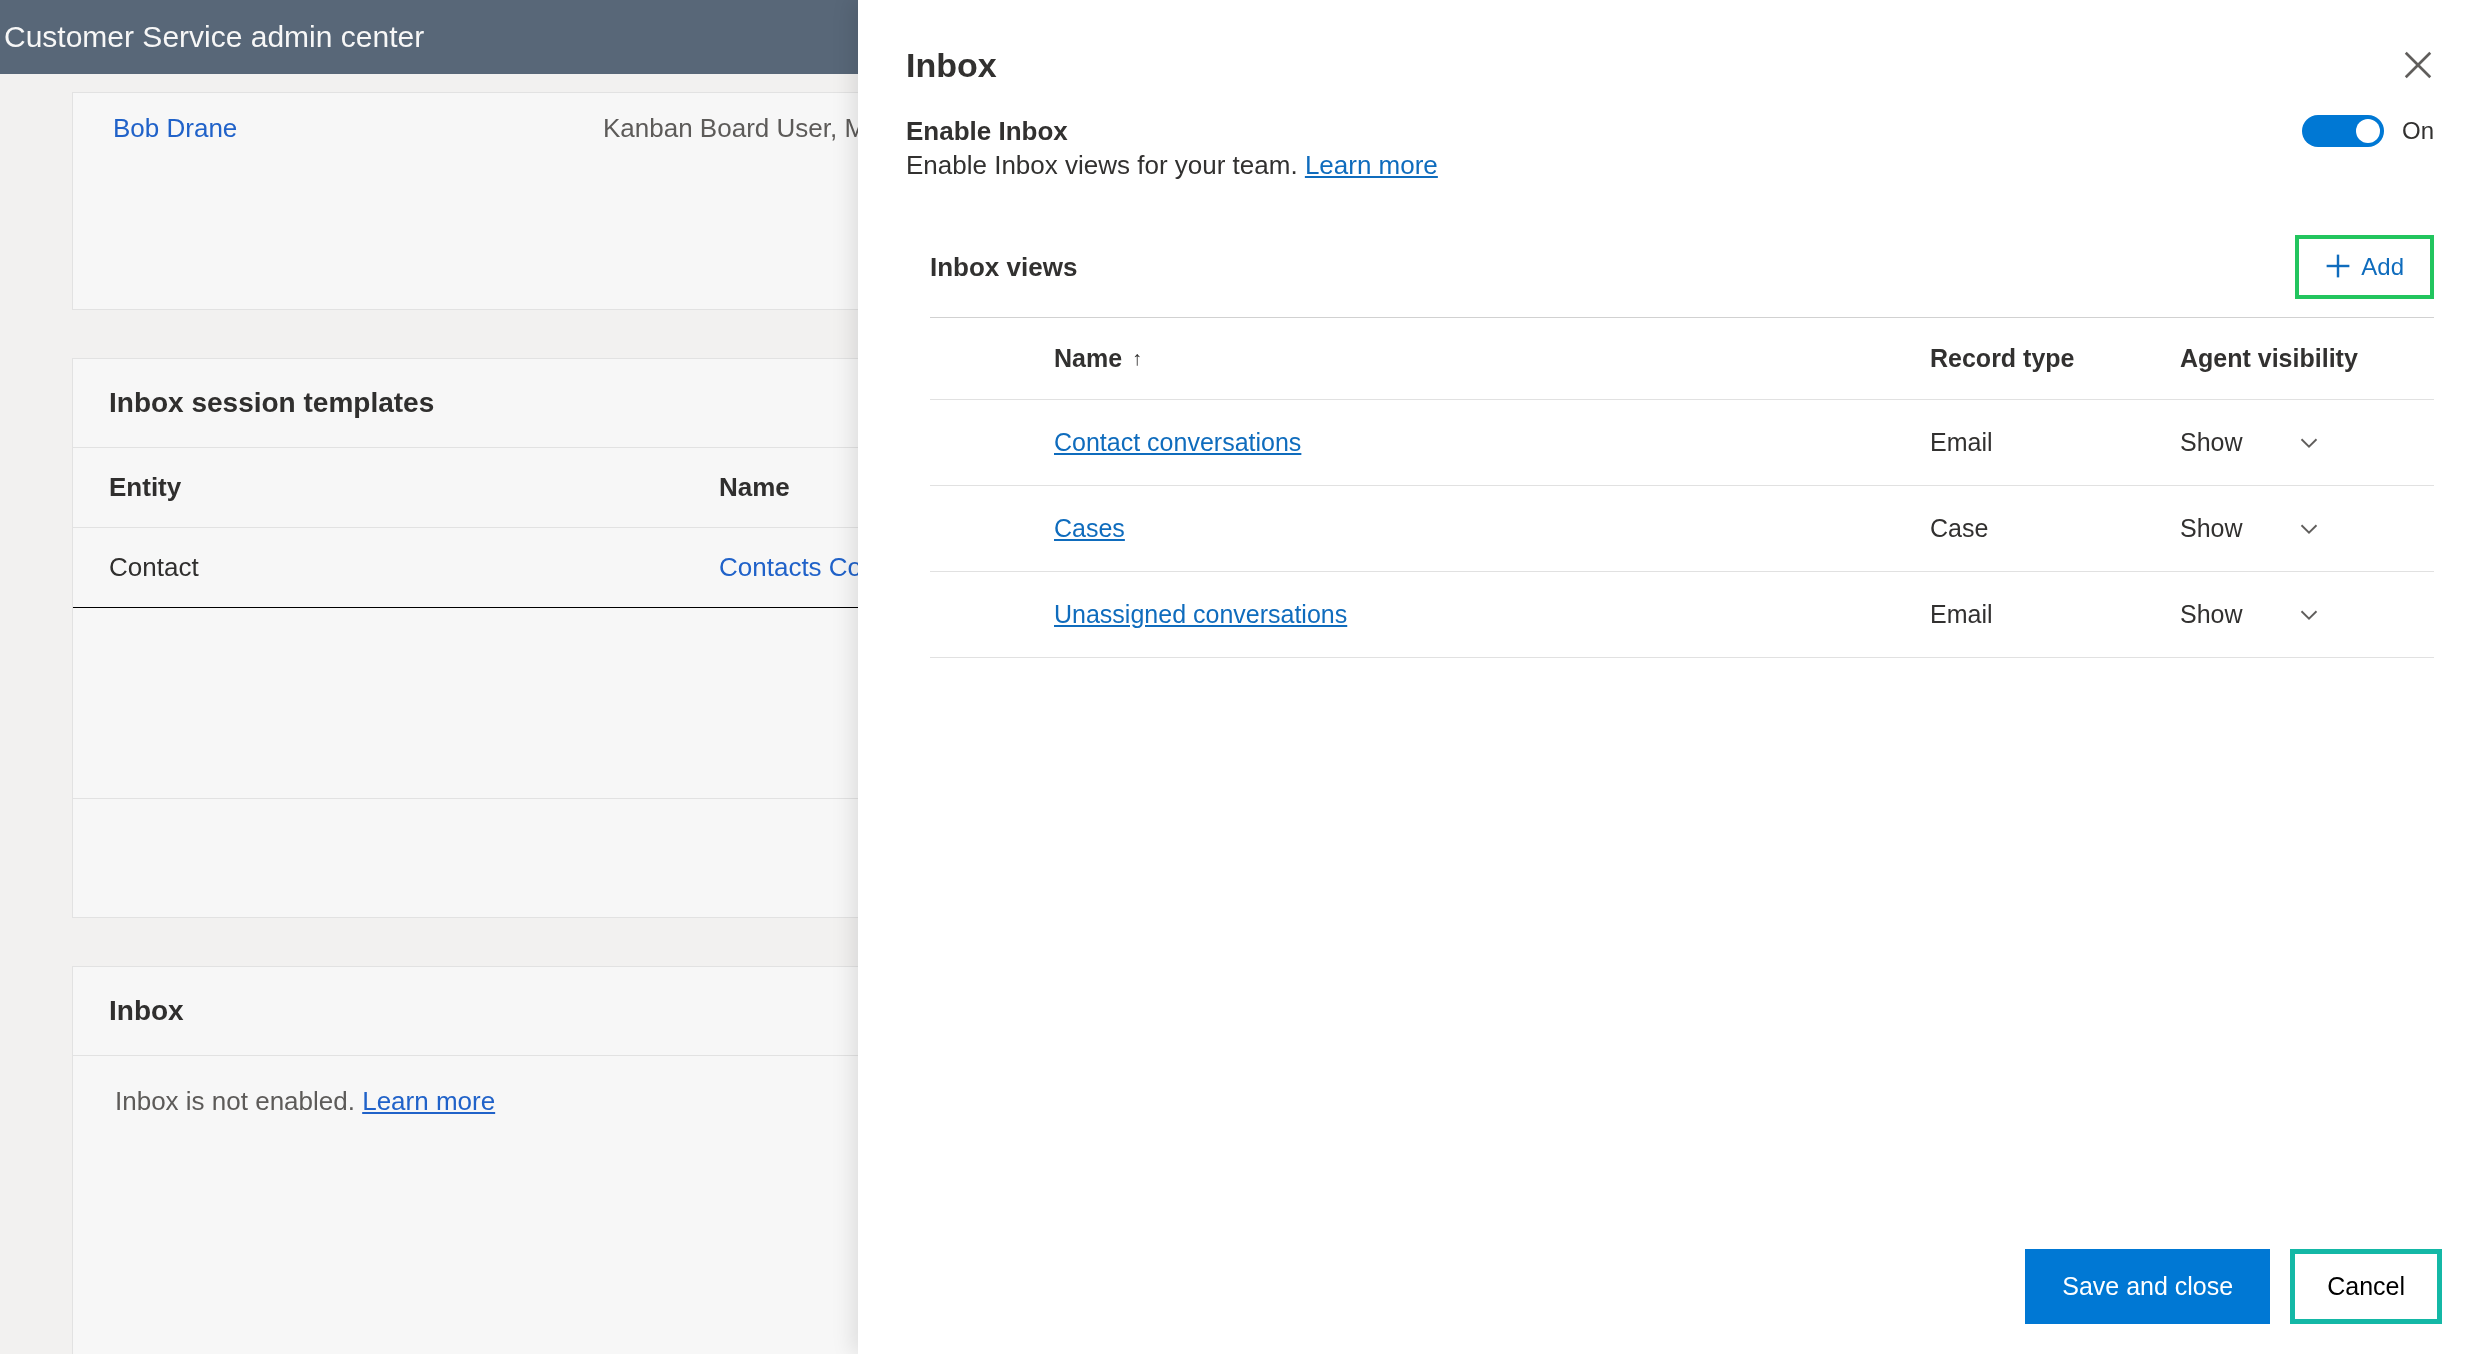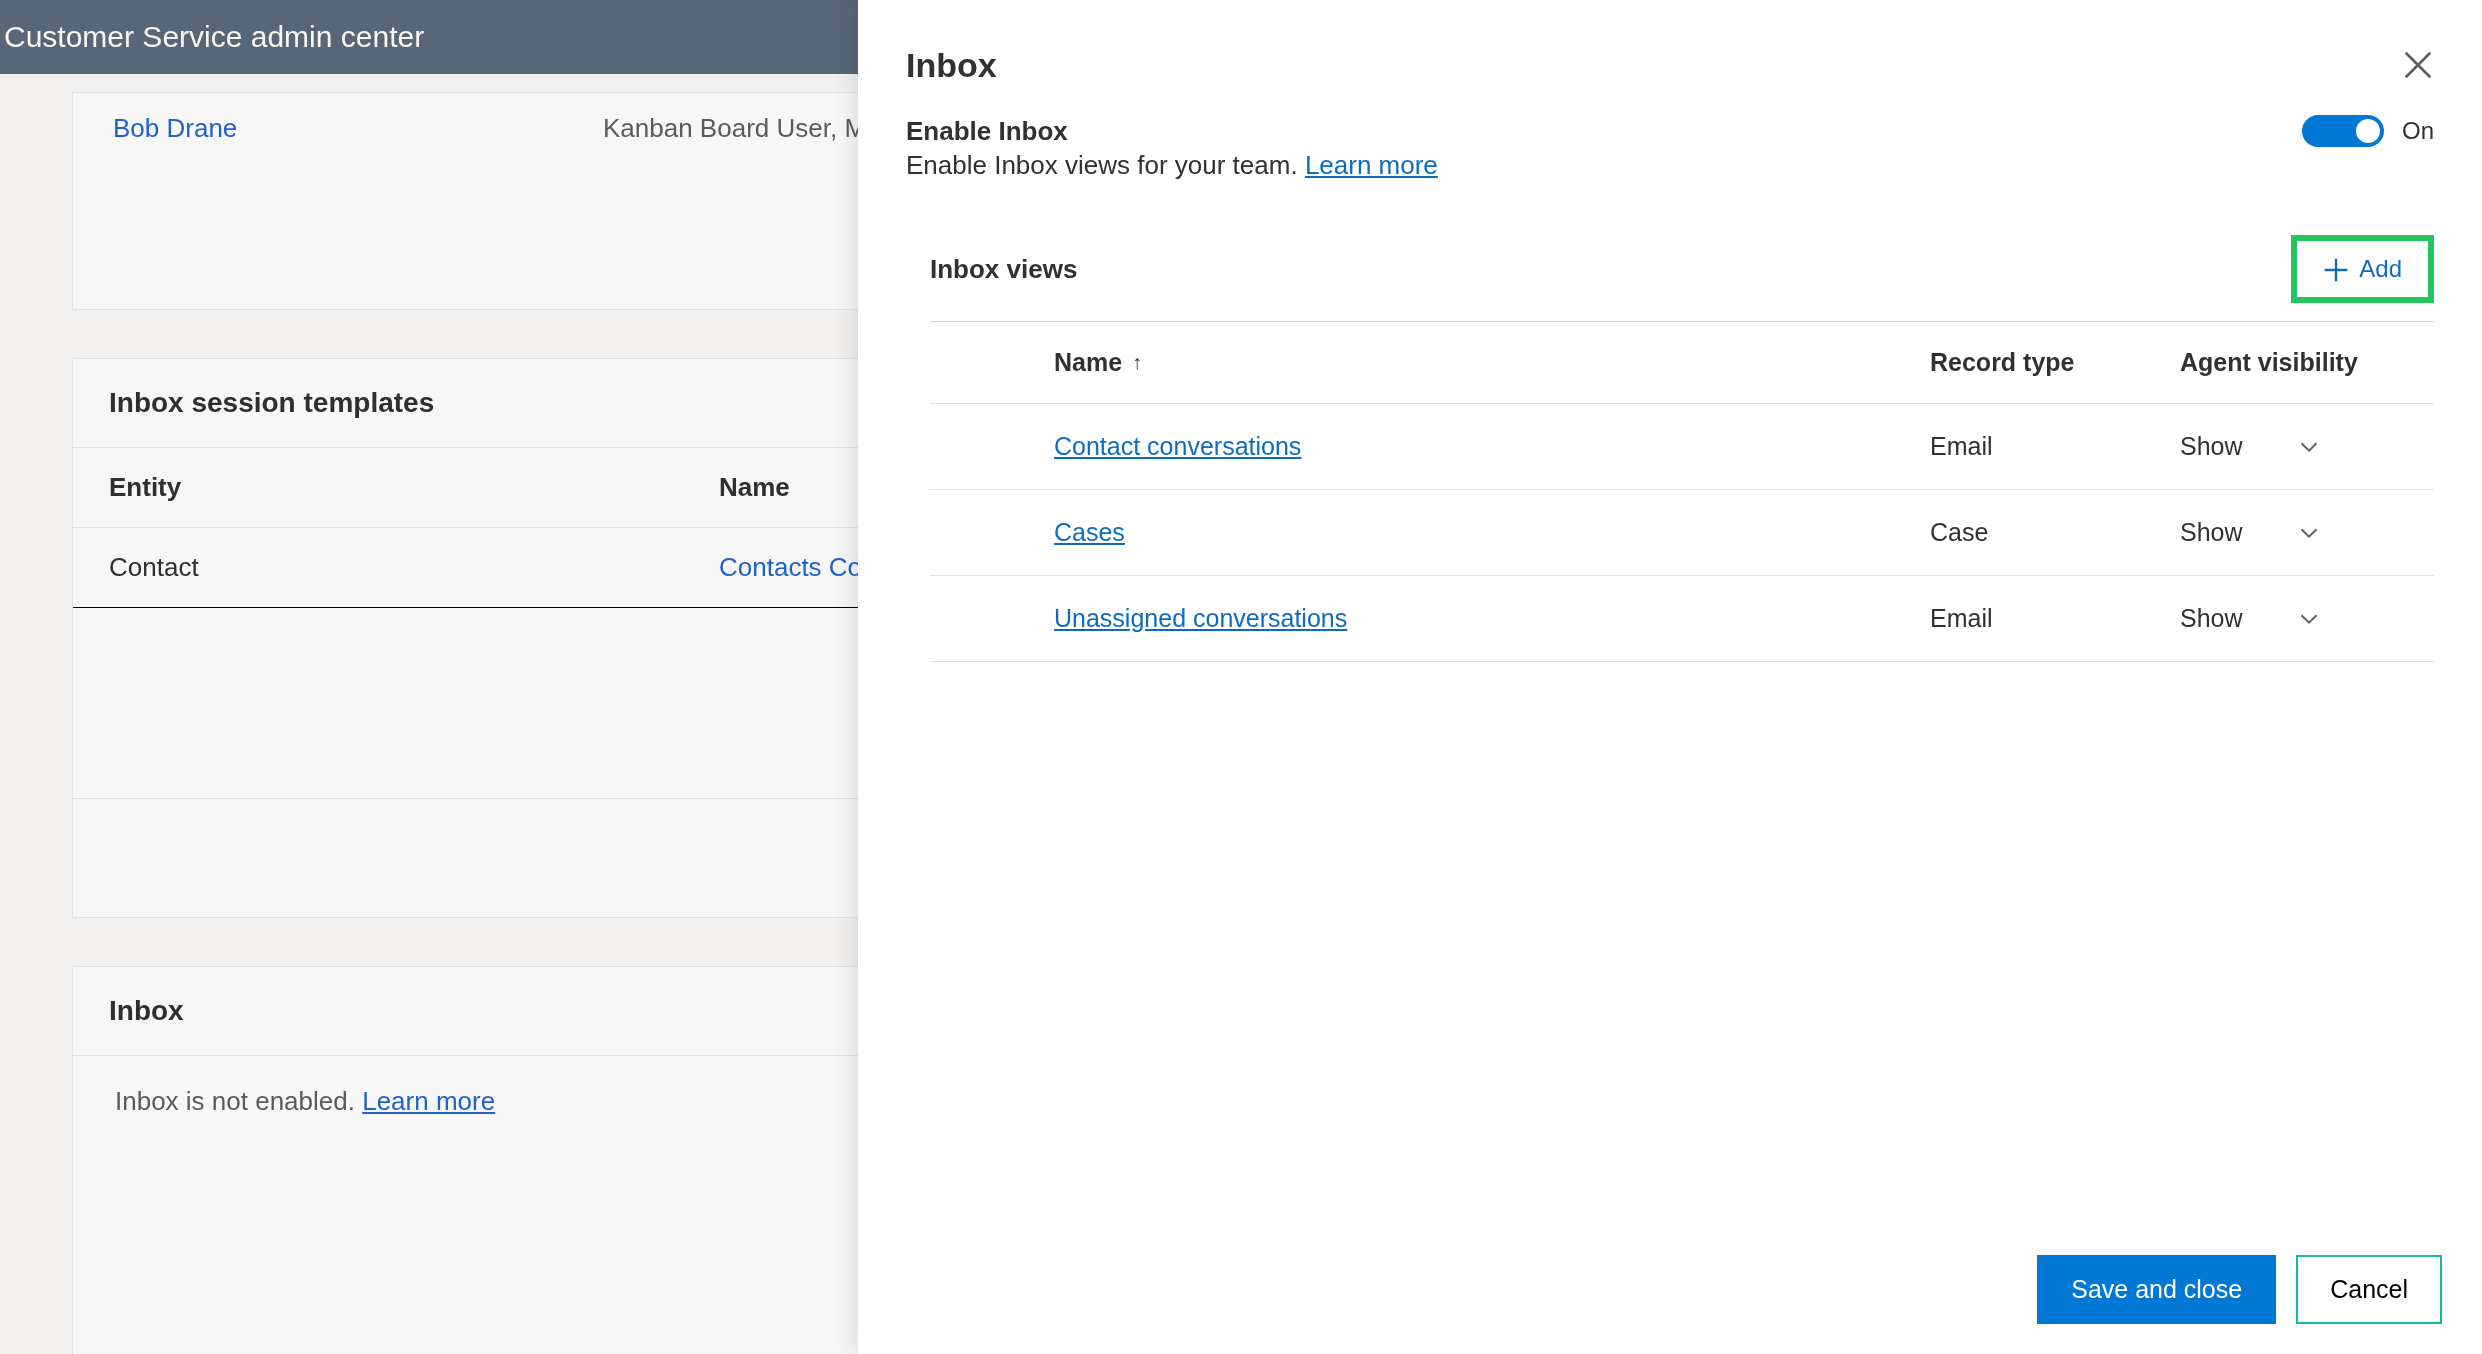--- a/index.html
+++ b/index.html
@@ -160,26 +160,26 @@
   border-bottom: 1px solid #d1d1d1;
   padding-bottom: 18px;
 }
 .views-title {
   font-size: 26px;
   font-weight: 700;
   flex: 1;
 }
 .add-btn {
   display: flex;
-  align-items: flex-end;
+  align-items: flex-start;
   gap: 10px;
   color: #0f6cbd;
   font-size: 24px;
   padding: 14px 26px;
-  border: 6px solid #22c55e;
+  border: 4px solid #22c55e;
   cursor: pointer;
 }
 .add-icon { width: 26px; height: 26px; }
 .views-table-header {
   display: flex;
   padding: 26px 0 26px 0;
   font-size: 25px;
   font-weight: 600;
   border-bottom: 1px solid #e1e1e1;
 }
@@ -212,21 +212,21 @@
 
 .panel-footer {
   position: absolute;
   bottom: 30px; right: 40px;
   display: flex;
   gap: 20px;
 }
 .btn {
   font-size: 25px;
   padding: 18px 32px;
-  border: 2px solid #14b8a6;
+  border: 5px solid #14b8a6;
   background: #fff;
   cursor: pointer;
 }
 .btn.primary {
   background: #0078d4;
   color: #fff;
   border-color: #0078d4;
 }
 </style>
 </head>

